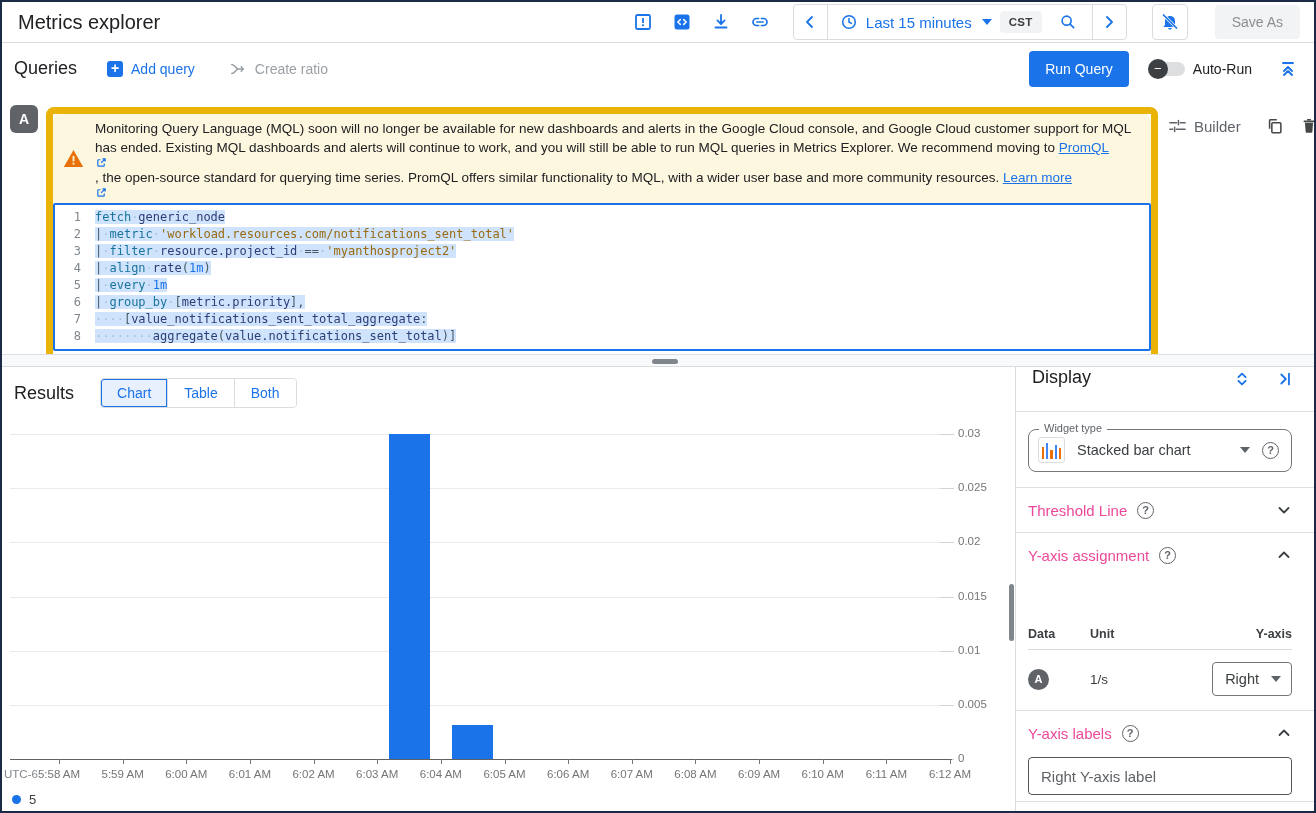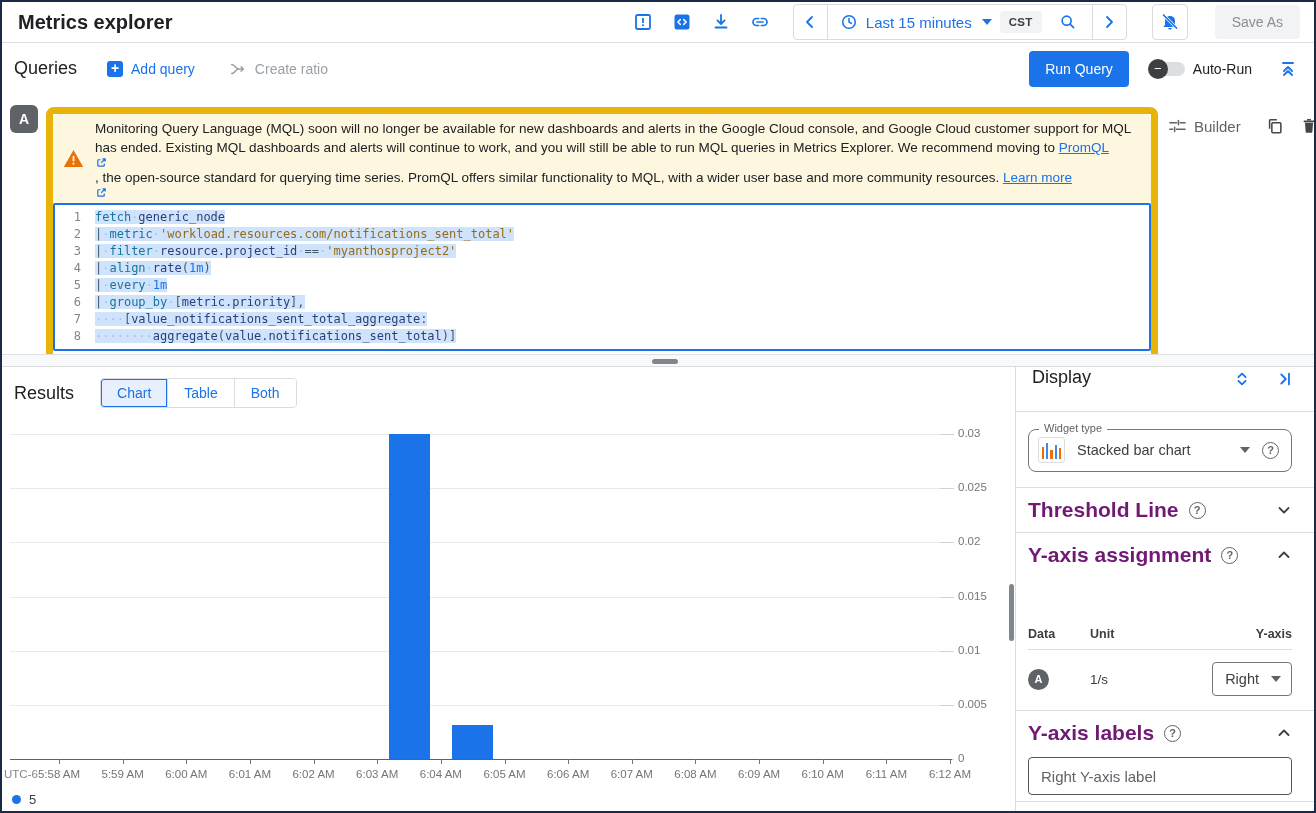--- a/index.html
+++ b/index.html
@@ -1,21 +1,21 @@
 <!DOCTYPE html>
 <html><head>
 <meta charset="utf-8">
 <style>
   * { box-sizing: border-box; }
   body { margin: 0; background: #fff; font-family: "Liberation Sans", sans-serif; }
   #app { position: relative; width: 1316px; height: 813px; background: #fff; border: 2px solid #1c2b45; overflow: hidden; color: #202124; }
 
   
   #top-header { position: absolute; top: 0; left: 0; right: 0; height: 41px; border-bottom: 1px solid #dadce0; display: flex; align-items: center; padding: 0 14px 0 16px; background: #fff; }
-  #page-title { font-size: 20px; color: #202124; font-weight: 700; }
+  #page-title { font-size: 20px; color: #202124; font-weight: 400; }
   .hdr-icons { margin-left: auto; display: flex; align-items: center; gap: 15px; }
   .icon-btn { width: 24px; height: 24px; display: flex; align-items: center; justify-content: center; cursor: pointer; }
   .tr-group { display: flex; align-items: center; height: 36px; border: 1px solid #dadce0; border-radius: 4px; margin-left: 6px; background: #fff; }
   .tr-end { width: 34px; height: 100%; display: flex; align-items: center; justify-content: center; }
   .tr-end.left { border-right: 1px solid #dadce0; }
   .tr-end.right { border-left: 1px solid #dadce0; }
   .tr-mid { display: flex; align-items: center; gap: 8px; padding: 0 12px; }
   .tr-label { color: #1a73e8; font-size: 15px; font-weight: 500; }
   .caret-down { width: 0; height: 0; border-left: 5px solid transparent; border-right: 5px solid transparent; border-top: 6px solid #1a73e8; margin-left: 2px; }
   .tz-chip { background: #f1f3f4; border-radius: 4px; font-size: 11.5px; font-weight: 600; color: #3c4043; padding: 5px 9px; letter-spacing: .3px; }
@@ -104,21 +104,21 @@
   .pdiv { height: 1px; background: #e0e0e0; }
   #widget-fieldset-wrap { padding: 17px 22px 15px 12px; }
   #widget-fieldset { position: relative; border: 1px solid #747775; border-radius: 8px; display: flex; align-items: center; gap: 12px; padding: 7px 12px 8px 9px; }
   .fs-label { position: absolute; top: -8px; left: 10px; background: #fff; padding: 0 5px; font-size: 11px; color: #5f6368; }
   .wt-icon { width: 27px; height: 26px; border: 1px solid #dadce0; border-radius: 3px; display: flex; align-items: flex-end; justify-content: center; gap: 2px; padding: 3px 3px; }
   .wt-icon span { width: 3px; display: block; }
   #widget-type-value { font-size: 14.5px; color: #3c4043; }
   .fcaret { width: 0; height: 0; border-left: 5px solid transparent; border-right: 5px solid transparent; border-top: 6px solid #5f6368; margin-left: auto; }
   .help-circle { width: 17px; height: 17px; border: 1.4px solid #5f6368; border-radius: 50%; color: #5f6368; font-size: 11px; font-weight: 600; display: flex; align-items: center; justify-content: center; flex: none; }
   .sec-row { height: 44px; display: flex; align-items: center; gap: 10px; padding: 0 18px 0 12px; }
-  .sec-title { font-size: 21px; font-weight: 700; color: #701a75; }
+  .sec-title { font-size: 15px; font-weight: 400; color: #ec4899; }
   .sec-chev { margin-left: auto; }
   #assign-table { padding: 2px 22px 14px 12px; margin-top: 48px; }
   #assign-head { display: flex; align-items: center; font-size: 12.5px; font-weight: 600; color: #3c4043; padding-bottom: 8px; border-bottom: 1px solid #dadce0; }
   #assign-row { display: flex; align-items: center; padding-top: 12px; }
   .col-data { width: 62px; }
   .col-unit { width: 118px; font-size: 13.5px; color: #3c4043; }
   .col-yaxis { margin-left: auto; }
   .a-avatar { width: 21px; height: 21px; border-radius: 50%; background: #5f6368; color: #fff; font-size: 11px; font-weight: 700; display: flex; align-items: center; justify-content: center; }
   #right-select { display: flex; align-items: center; gap: 10px; border: 1px solid #747775; border-radius: 4px; height: 34px; padding: 0 10px 0 12px; font-size: 14.5px; color: #3c4043; background: #fff; }
   .lbl-input { display: block; width: calc(100% - 34px); margin: 6px 22px 6px 12px; height: 38px; border-radius: 4px; padding: 0 12px; font-size: 15px; font-family: inherit; color: #202124; background: #fff; }

